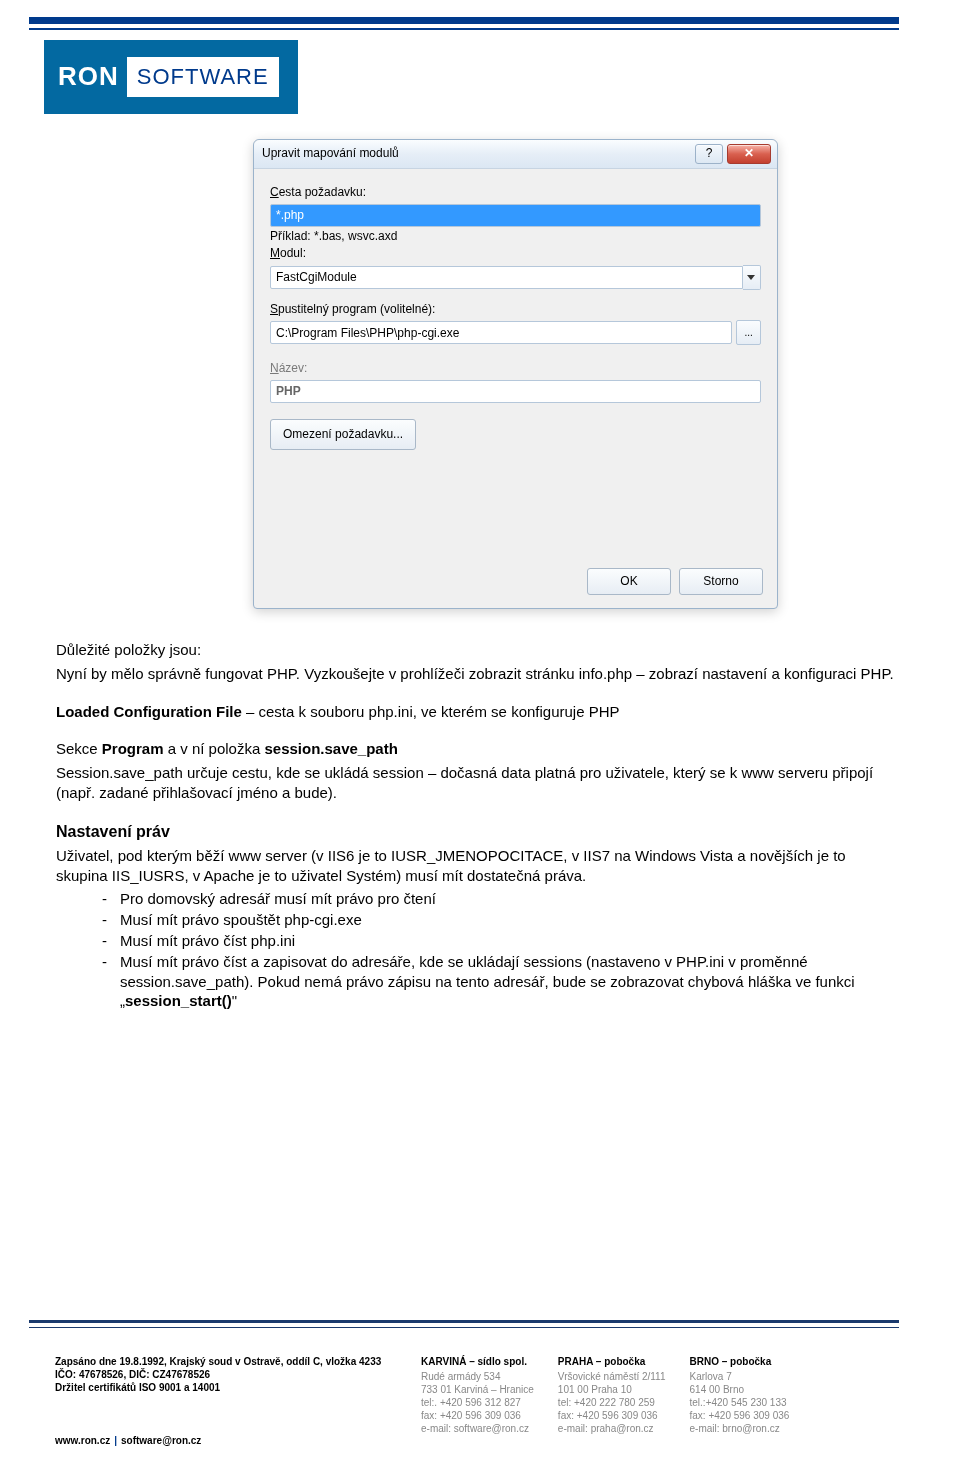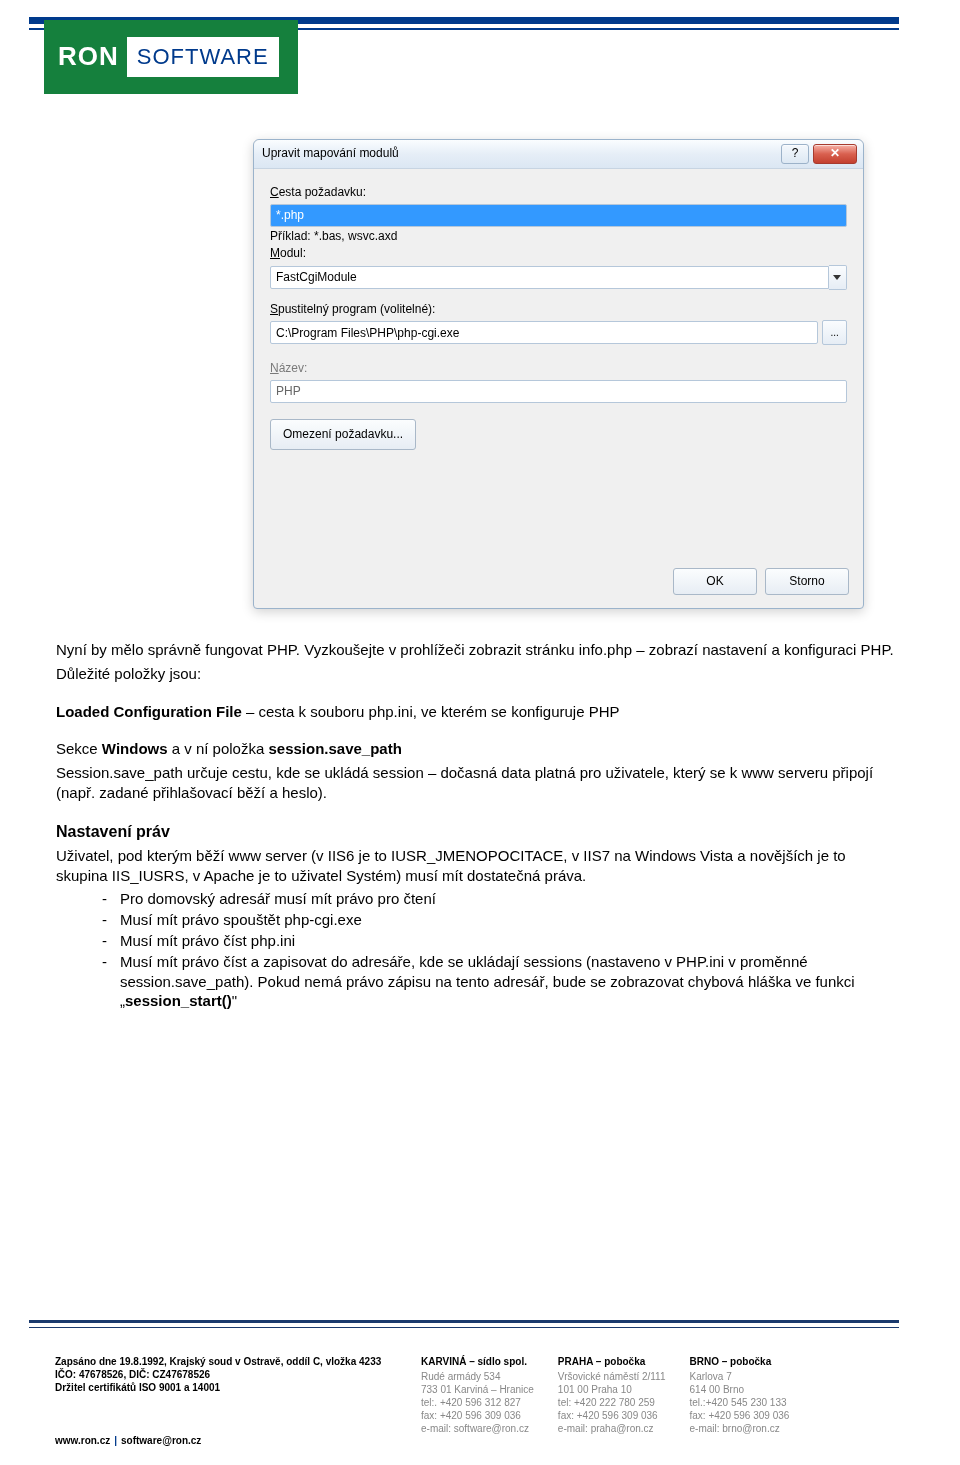--- a/index.html
+++ b/index.html
@@ -1,22 +1,22 @@
 <!DOCTYPE html>
 <html><head>
 <meta charset="utf-8">
 <style>
   body{margin:0;padding:0;font-family:"Segoe UI",Tahoma,Arial,sans-serif;background:#fff;font-size:14px;color:#000;line-height:1.3}
   .page{width:960px;height:1465px;position:relative;margin:0 auto;background:#fff}
   .topline-a{position:absolute;left:29px;right:61px;top:17px;height:7px;background:#003a8c}
   .topline-b{position:absolute;left:29px;right:61px;top:28px;height:2px;background:#003a8c}
-  .logo{position:absolute;left:44px;top:20px;width:254px;height:74px;background:#15803d;display:flex;align-items:center}
+  .logo{position:absolute;left:44px;top:40px;width:254px;height:74px;background:#0369a1;display:flex;align-items:center}
   .logo .ron{font-weight:700;font-size:26px;letter-spacing:1px;color:#fff;padding:0 14px}
   .logo .sw{font-family:"Arial Black",Arial;background:#fff;color:#003a8c;font-size:22px;letter-spacing:1px;padding:6px 10px;position:relative;left:-6px}
-  .screenshot{position:absolute;left:253px;top:139px;width:609px;height:468px}
+  .screenshot{position:absolute;left:253px;top:139px;width:523px;height:468px}
   .win{border:1px solid #9bb3cb;background:#f0f0f0;border-radius:6px 6px 4px 4px;box-shadow:0 3px 12px rgba(0,0,0,.18)}
   .titlebar{height:28px;background:linear-gradient(#fafdff,#e6eef7 50%,#dbe7f3);border-bottom:1px solid #c7d4e2;border-radius:6px 6px 0 0;display:flex;align-items:center;padding:0 6px 0 8px;font-size:12px;color:#000;position:relative}
   .titlebar .t{flex:1}
   .title-btns{display:flex;gap:4px}
   .tbtn{height:18px;border-radius:3px;display:flex;align-items:center;justify-content:center;font-size:12px;box-shadow:inset 0 1px 0 rgba(255,255,255,.6);border:1px solid #9cb2c9}
   .tbtn.help{width:26px;background:linear-gradient(#f4f8fc,#dde8f3)}
   .tbtn.close{width:42px;background:linear-gradient(#f7b3a9,#d9604f 50%,#c3402f);border-color:#a63b2f;color:#fff;font-weight:700}
   .winbody{padding:14px 16px 52px 16px;position:relative;height:calc(100% - 28px);box-sizing:border-box}
   .lbl{font-size:12px;margin-top:2px;margin-bottom:3px;color:#000}
   .lbl .u{text-decoration:underline}
@@ -95,44 +95,44 @@
 
         <div class="lbl" style="margin-top:12px"><span class="u">S</span><span>pustitelný program (volitelné):</span></div>
         <div class="row-browse">
           <input class="txt" value="C:\Program Files\PHP\php-cgi.exe" style="">
           <div class="browse-btn">
               <span>...</span>
             </div>
         </div>
 
         <div class="lbl grey" style="margin-top:16px"><span class="u">N</span><span>ázev:</span></div>
-        <input class="txt" readonly="" style="color: rgb(102, 102, 102);" value="PHP">
+        <input class="txt" readonly="" style="color: rgb(102, 102, 102); font-weight: bold;" value="PHP">
 
         <div class="limit-btn">
           <span>Ome</span>
             <span class="u">z</span>
             <span>ení požadavku...</span>
         </div>
 
         <div class="footer-btns">
           <div class="fbtn">OK</div>
           <div class="fbtn">Storno</div>
         </div>
       </div>
     </div>
   </div>
 
   <div class="body-txt">
+    <p>Důležité položky jsou:</p>
     <p>Nyní by mělo správně fungovat PHP. Vyzkoušejte v prohlížeči zobrazit stránku info.php – zobrazí nastavení a konfiguraci PHP.</p>
-    <p>Důležité položky jsou:</p>
     <div class="gap"></div>
     <p><span class="bold">Loaded Configuration File</span><span> – cesta k souboru php.ini, ve kterém se konfiguruje PHP</span></p>
     <div class="gap"></div>
-    <p><span>Sekce </span><span class="bold">Windows</span><span> a v ní položka </span><span class="bold">session.save_path</span></p>
-    <p>Session.save_path určuje cestu, kde se ukládá session – dočasná data platná pro uživatele, který se k www serveru připojí (např. zadané přihlašovací běží a heslo).</p>
+    <p><span>Sekce </span><span class="bold">Program</span><span> a v ní položka </span><span class="bold">session.save_path</span></p>
+    <p>Session.save_path určuje cestu, kde se ukládá session – dočasná data platná pro uživatele, který se k www serveru připojí (např. zadané přihlašovací jméno a bude).</p>
     <div class="gap"></div>
     <p class="bold" style="font-size:16px">Nastavení práv</p>
     <p>Uživatel, pod kterým běží www server (v IIS6 je to IUSR_JMENOPOCITACE, v IIS7 na Windows Vista a novějších je to skupina IIS_IUSRS, v Apache je to uživatel Systém) musí mít dostatečná práva.</p>
     <ul class="list">
       <li>Pro domovský adresář musí mít právo pro čtení</li>
       <li>Musí mít právo spouštět php-cgi.exe</li>
       <li>Musí mít právo číst php.ini</li>
       <li><span>Musí mít právo číst a zapisovat do adresáře, kde se ukládají sessions (nastaveno v PHP.ini v proměnné session.save_path). Pokud nemá právo zápisu na tento adresář, bude se zobrazovat chybová hláška ve funkci „</span><span class="bold">session_start()</span><span>"</span></li>
     </ul>
   </div>

